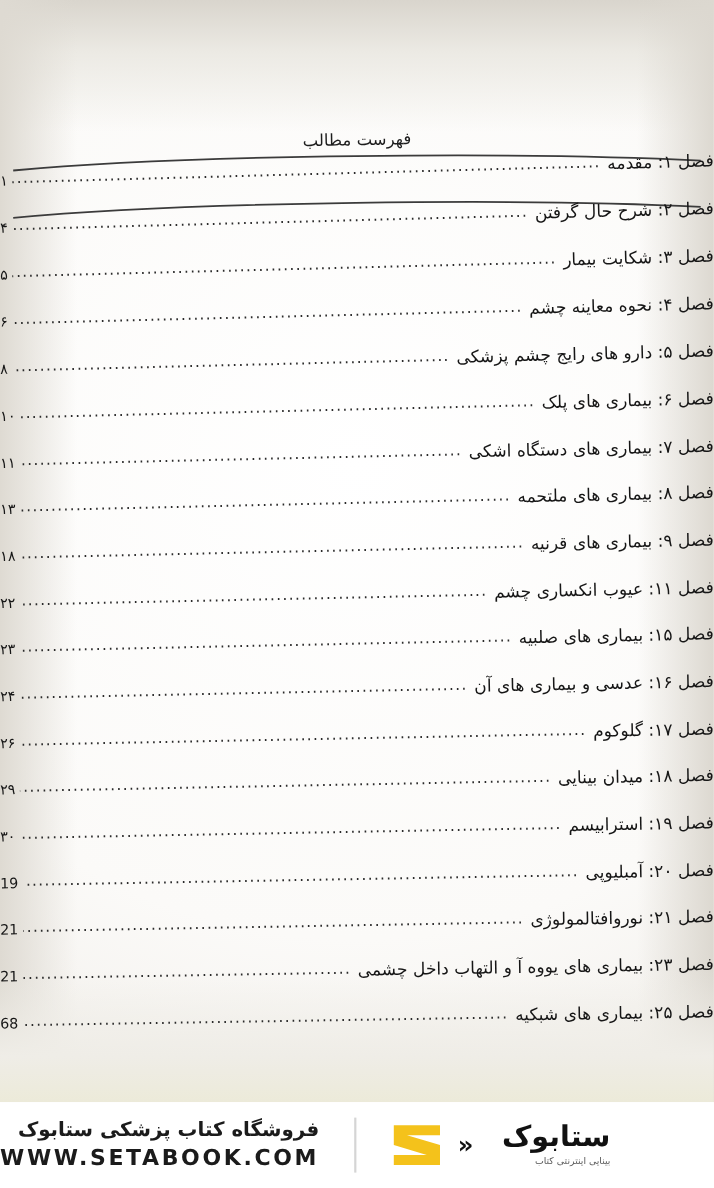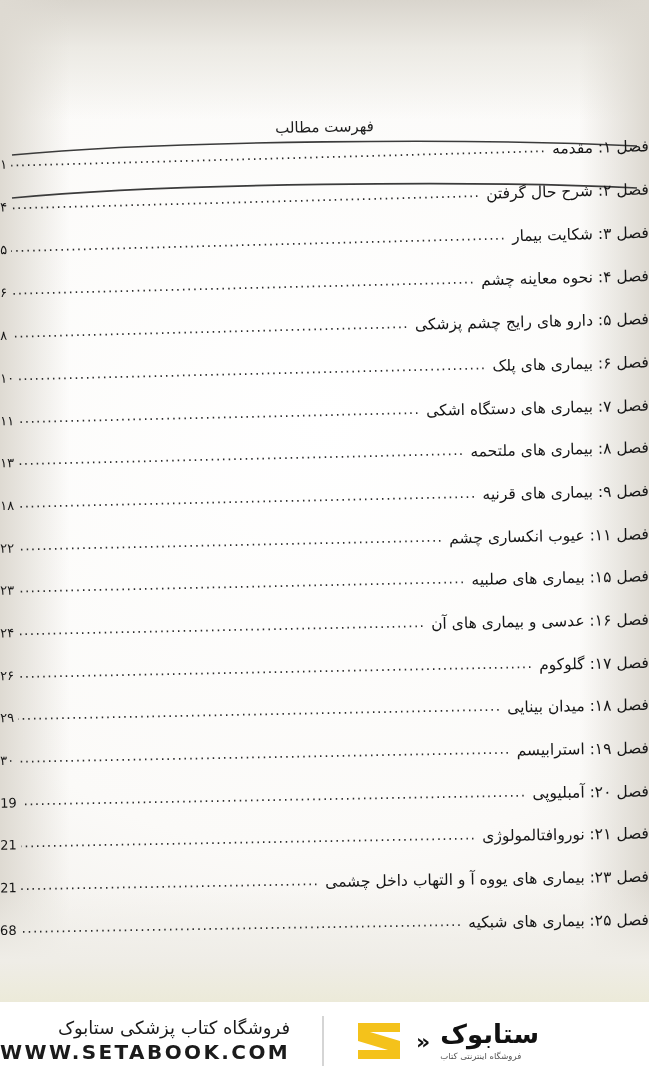--- a/index.html
+++ b/index.html
@@ -133,21 +133,21 @@
     direction: rtl;
   }
   .footer-text {
     padding-right: 18px;
     text-align: right;
     line-height: 1.25;
   }
   .footer-line1 {
     font-size: 18px;
     color: #1b1b1b;
-    font-weight: normal;
+    font-weight: bold;
   }
   .footer-line2 {
     font-size: 20px;
     color: #1b1b1b;
     letter-spacing: 2.4px;
     font-weight: bold;
     direction: ltr;
     font-family: "DejaVu Sans", "Liberation Sans", sans-serif;
   }
   .footer-divider {
@@ -160,21 +160,22 @@
     display: flex;
     align-items: center;
     gap: 10px;
     padding-left: 14px;
   }
   .mark-s {
     width: 54px;
     height: 48px;
   }
   .logo-block {
-    text-align: left;
+    text-align: right;
+    margin-left: 16px;
   }
   .logo-fa {
     font-size: 26px;
     font-weight: bold;
     color: #111;
     line-height: 1;
   }
   .logo-sub {
     font-size: 8.5px;
     color: #555;
@@ -334,20 +335,20 @@
   <div class="footer-text">
     <div class="footer-line1">فروشگاه کتاب پزشکی ستابوک</div>
     <div class="footer-line2">WWW.SETABOOK.COM</div>
   </div>
 
   <div class="footer-divider"></div>
 
   <div class="footer-mark">
     <div class="logo-block">
       <div class="logo-fa">ستابوک</div>
-      <div class="logo-sub">فروشگاه اینترنتی کتاب</div>
+      <div class="logo-sub">بینایی اینترنتی کتاب</div>
     </div>
     <div class="logo-chevrons">«</div>
     <svg class="mark-s" viewBox="0 0 54 48">
       <path d="M6,6 L48,6 L48,15 L18,15 L48,24 L48,42 L6,42 L6,33 L36,33 L6,24 Z" fill="#f4c21b"></path>
     </svg>
   </div>
 </div>
 
 </body></html>

